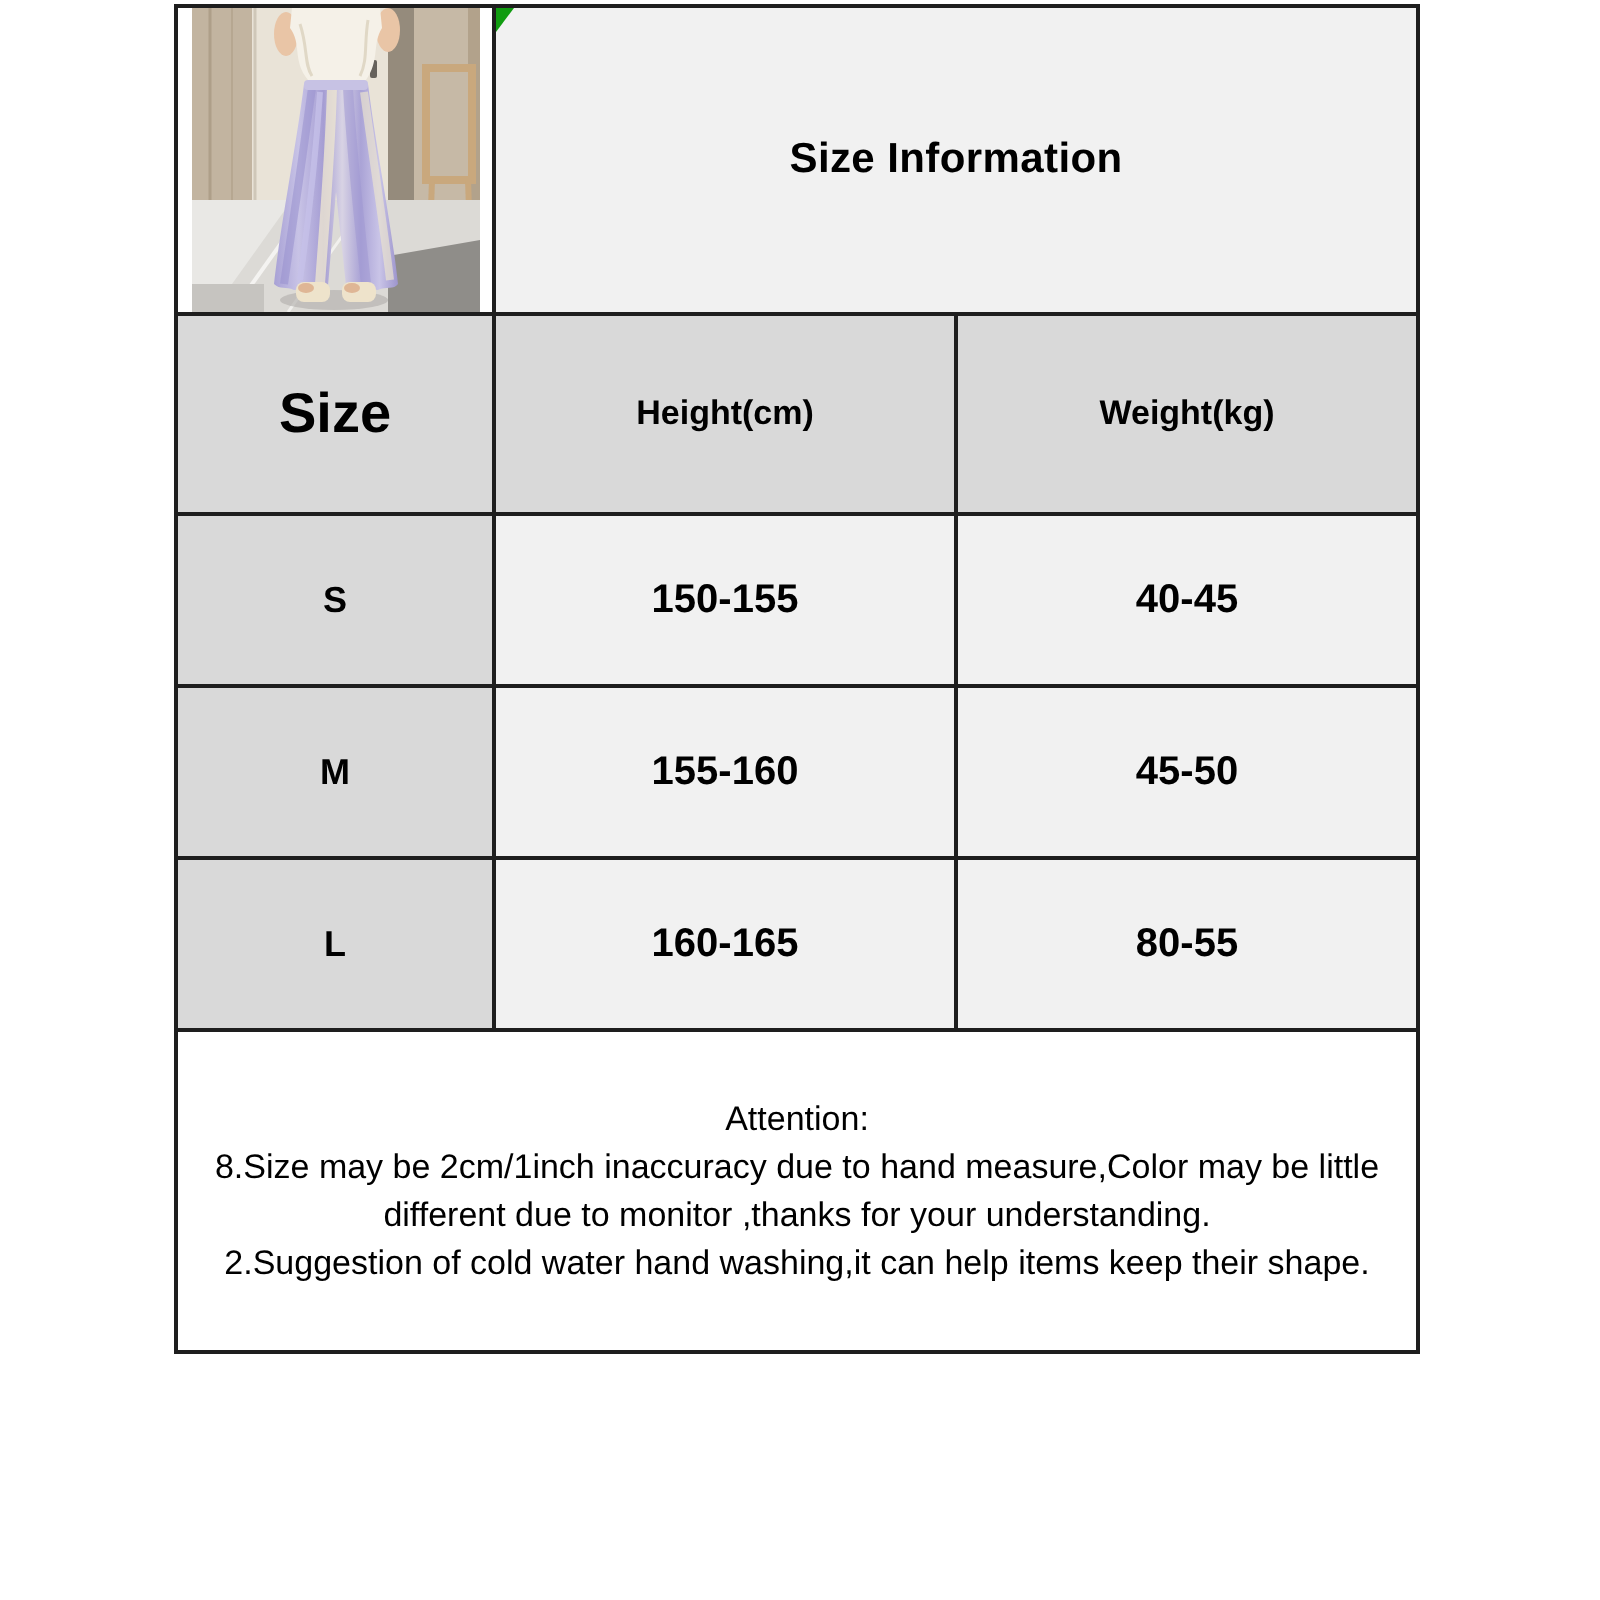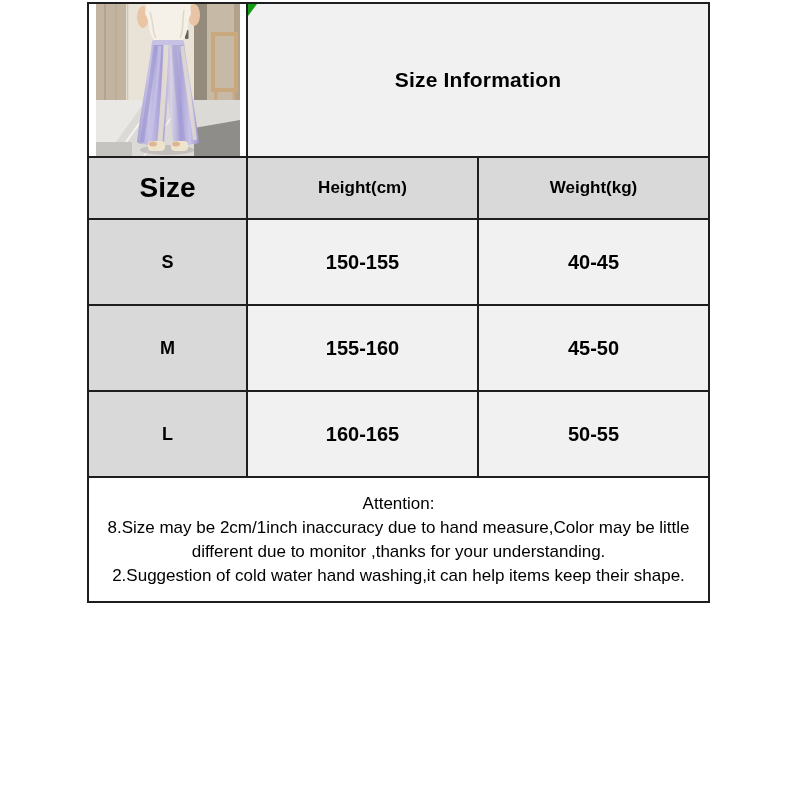--- a/index.html
+++ b/index.html
@@ -25,23 +25,23 @@
     border-collapse: collapse;
     table-layout: fixed;
   }
   table.size-table td {
     border: 2px solid #1e1e1e;
     text-align: center;
     vertical-align: middle;
     padding: 0;
   }
   tr.r-photo   { height: 152px; }
-  tr.r-head    { height: 62px;  }
+  tr.r-head    { height: 100px;  }
   tr.r-size    { height: 86px;  }
-  tr.r-note    { height: 125px; }
+  tr.r-note    { height: 161px; }
 
   td.photo-cell {
     background: #ffffff;
     padding: 0;
   }
   td.photo-cell svg { display: block; margin: 0 auto; }
 
   td.title-cell {
     background: #f1f1f1;
     position: relative;
@@ -179,21 +179,21 @@
       <td class="val-cell">40-45</td>
     </tr>
     <tr class="r-size">
       <td class="size-cell">M</td>
       <td class="val-cell">155-160</td>
       <td class="val-cell">45-50</td>
     </tr>
     <tr class="r-size">
       <td class="size-cell">L</td>
       <td class="val-cell">160-165</td>
-      <td class="val-cell">50-55</td>
+      <td class="val-cell">80-55</td>
     </tr>
 
     <tr class="r-note">
       <td class="note-cell" colspan="3">
         <div>Attention:</div>
         <div>8.Size may be 2cm/1inch inaccuracy due to hand measure,Color may be little</div>
         <div>different due to monitor ,thanks for your understanding.</div>
         <div>2.Suggestion of cold water hand washing,it can help items keep their shape.</div>
       </td>
     </tr>

